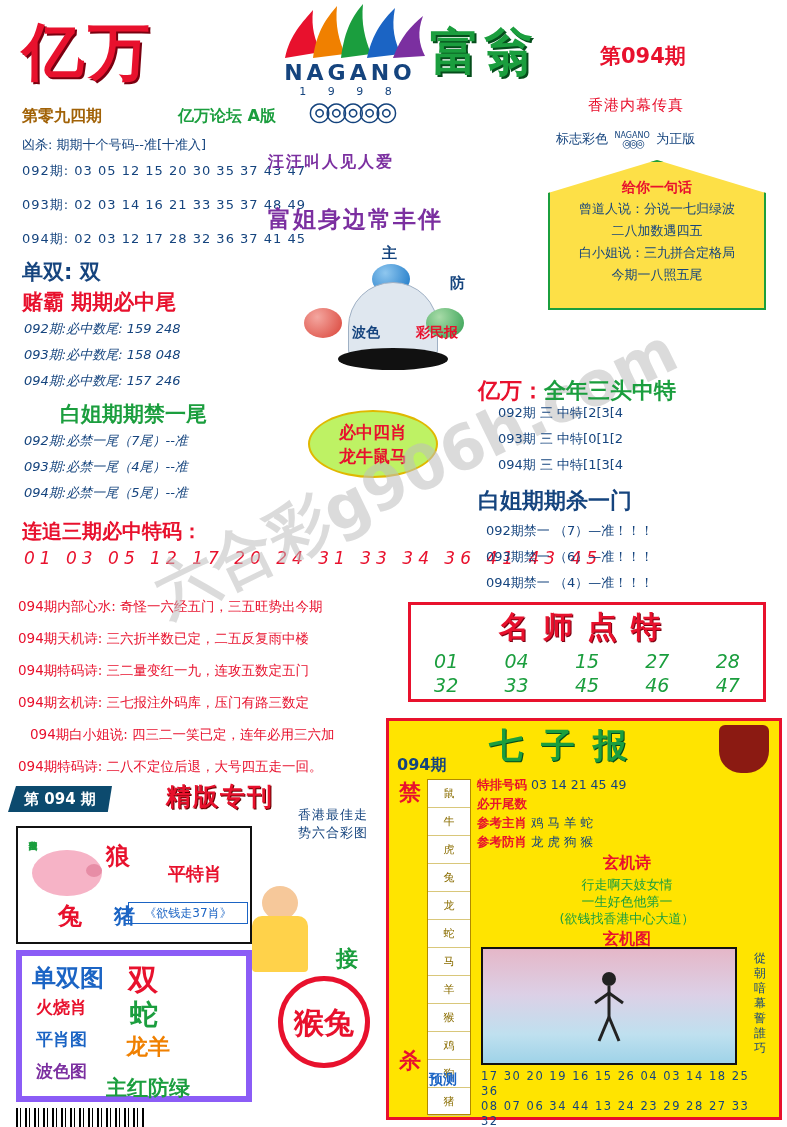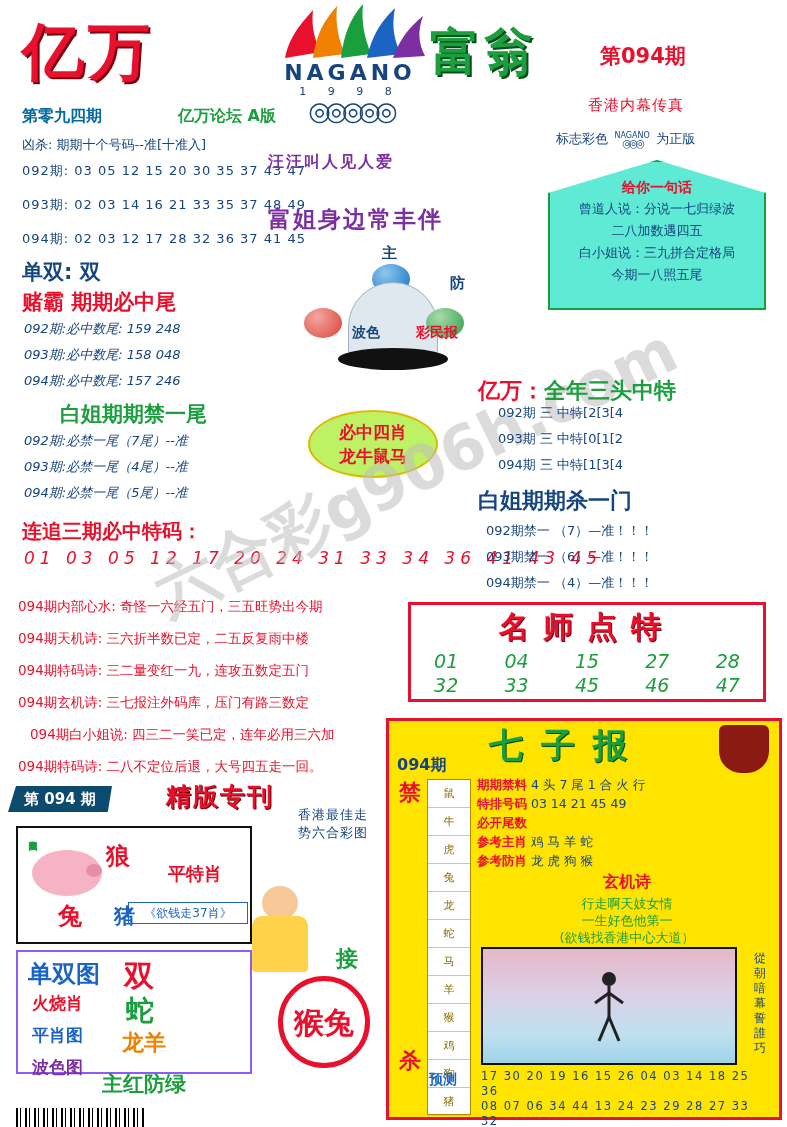--- a/index.html
+++ b/index.html
@@ -48,21 +48,21 @@
     position:absolute; left:556px; top:130px;
     font-size:13px; color:#15447e;
   }
   .mini-nagano {
     display:inline-block; width:40px; text-align:center; font-size:8px; color:#15447e;
     line-height:8px; vertical-align:middle;
   }
   .mini-rings { font-size:11px; letter-spacing:-3px; color:#15447e; }
 
   
-  .sub-head { position:absolute; left:22px; top:106px; font-size:16px; font-weight:bold; color:#0369a1; }
+  .sub-head { position:absolute; left:22px; top:106px; font-size:16px; font-weight:bold; color:#a16207; }
   .sub-head2 { position:absolute; left:178px; top:106px; font-size:16px; font-weight:bold; color:#1b9e3e; }
   .kill-line { position:absolute; left:22px; top:136px; font-size:13px; color:#15447e; }
 
   .row-num { position:absolute; font-size:13px; color:#15447e; letter-spacing:1px; }
 
   .sec-title { position:absolute; font-weight:bold; }
   .red { color:#e8112d; }
   .green { color:#1b9e3e; }
 
   .t-danshuang { left:22px; top:258px; font-size:21px; color:#15447e; }
@@ -110,21 +110,21 @@
   .watermark {
     position:absolute; left:130px; top:430px;
     font-size:62px; font-weight:bold; color:rgba(190,190,190,.55);
     transform: rotate(-26deg); white-space:nowrap; pointer-events:none;
     font-family:"DejaVu Sans","Liberation Sans",sans-serif;
   }
 
   
   .pentagon {
     position:absolute; left:548px; top:160px; width:218px; height:150px;
-    background:#5eead4; border:2px solid #1b9e3e;
+    background:#fde047; border:2px solid #1b9e3e;
     clip-path: polygon(50% 0, 100% 22%, 100% 100%, 0 100%, 0 22%);
     padding-top:14px;
   }
   .pent-line { text-align:center; font-size:13px; color:#15447e; line-height:22px; }
   .pent-line.t { color:#e8112d; font-size:14px; font-weight:bold; }
 
   .t-yiwan { position:absolute; left:478px; top:376px; font-size:22px; font-weight:bold; }
   .t-baijie2 { position:absolute; left:478px; top:486px; font-size:22px; font-weight:bold; color:#15447e; }
   .r-line { position:absolute; font-size:13px; color:#15447e; }
 
@@ -151,21 +151,21 @@
     text-align:center; line-height:26px;
     clip-path: polygon(8px 0, 100% 0, 96% 100%, 0 100%);
   }
   .jingban {
     position:absolute; left:160px; top:2px; font-size:25px; font-weight:bold;
     color:#e8112d; letter-spacing:2px; text-shadow:1px 1px 0 #600;
   }
   .liuhe { position:absolute; left:292px; top:28px; font-size:13px; color:#15447e; letter-spacing:1px;}
 
   .bl-box1 { position:absolute; left:10px; top:48px; width:236px; height:118px; border:2px solid #111; background:#fff; }
-  .bl-box2 { position:absolute; left:10px; top:172px; width:236px; height:124px; border:2px solid #8b5cf6; background:#fff; }
+  .bl-box2 { position:absolute; left:10px; top:172px; width:236px; height:152px; border:6px solid #8b5cf6; background:#fff; }
   .pig { position:absolute; left:14px; top:22px; width:70px; height:46px; background:#f6b3c6; border-radius:36px/24px; }
   .pig:after { content:""; position:absolute; left:54px; top:14px; width:16px; height:13px; background:#e78da6; border-radius:50%; }
   .bl-red-big { position:absolute; font-size:24px; font-weight:bold; color:#e8112d; }
   .bl-blue-big { position:absolute; font-size:21px; font-weight:bold; color:#1b64c4; }
   .arrow-box {
     position:absolute; left:110px; top:74px; width:120px; height:22px;
     border:1px solid #1b64c4; color:#1b64c4; font-size:12px;
     text-align:center; line-height:20px;
   }
   .vert-text {
@@ -406,24 +406,20 @@
       <div class="zodiac-cell">蛇</div>
       <div class="zodiac-cell">马</div>
       <div class="zodiac-cell">羊</div>
       <div class="zodiac-cell">猴</div>
       <div class="zodiac-cell">鸡</div>
       <div class="zodiac-cell">狗</div>
       <div class="zodiac-cell">猪</div>
     </div>
 
     <div class="br-info">
-      <div class="rowl">
-        <span class="lbl">期期禁料</span>
-        <span>4 头    7 尾    1 合    火 行</span>
-      </div>
       <div class="rowl">
         <span class="lbl">特排号码</span>
         <span>03  14  21  45  49</span>
       </div>
       <div class="rowl">
         <span class="lbl">必开尾数</span>
         <span></span>
       </div>
       <div class="rowl">
         <span class="lbl">参考主肖</span>

